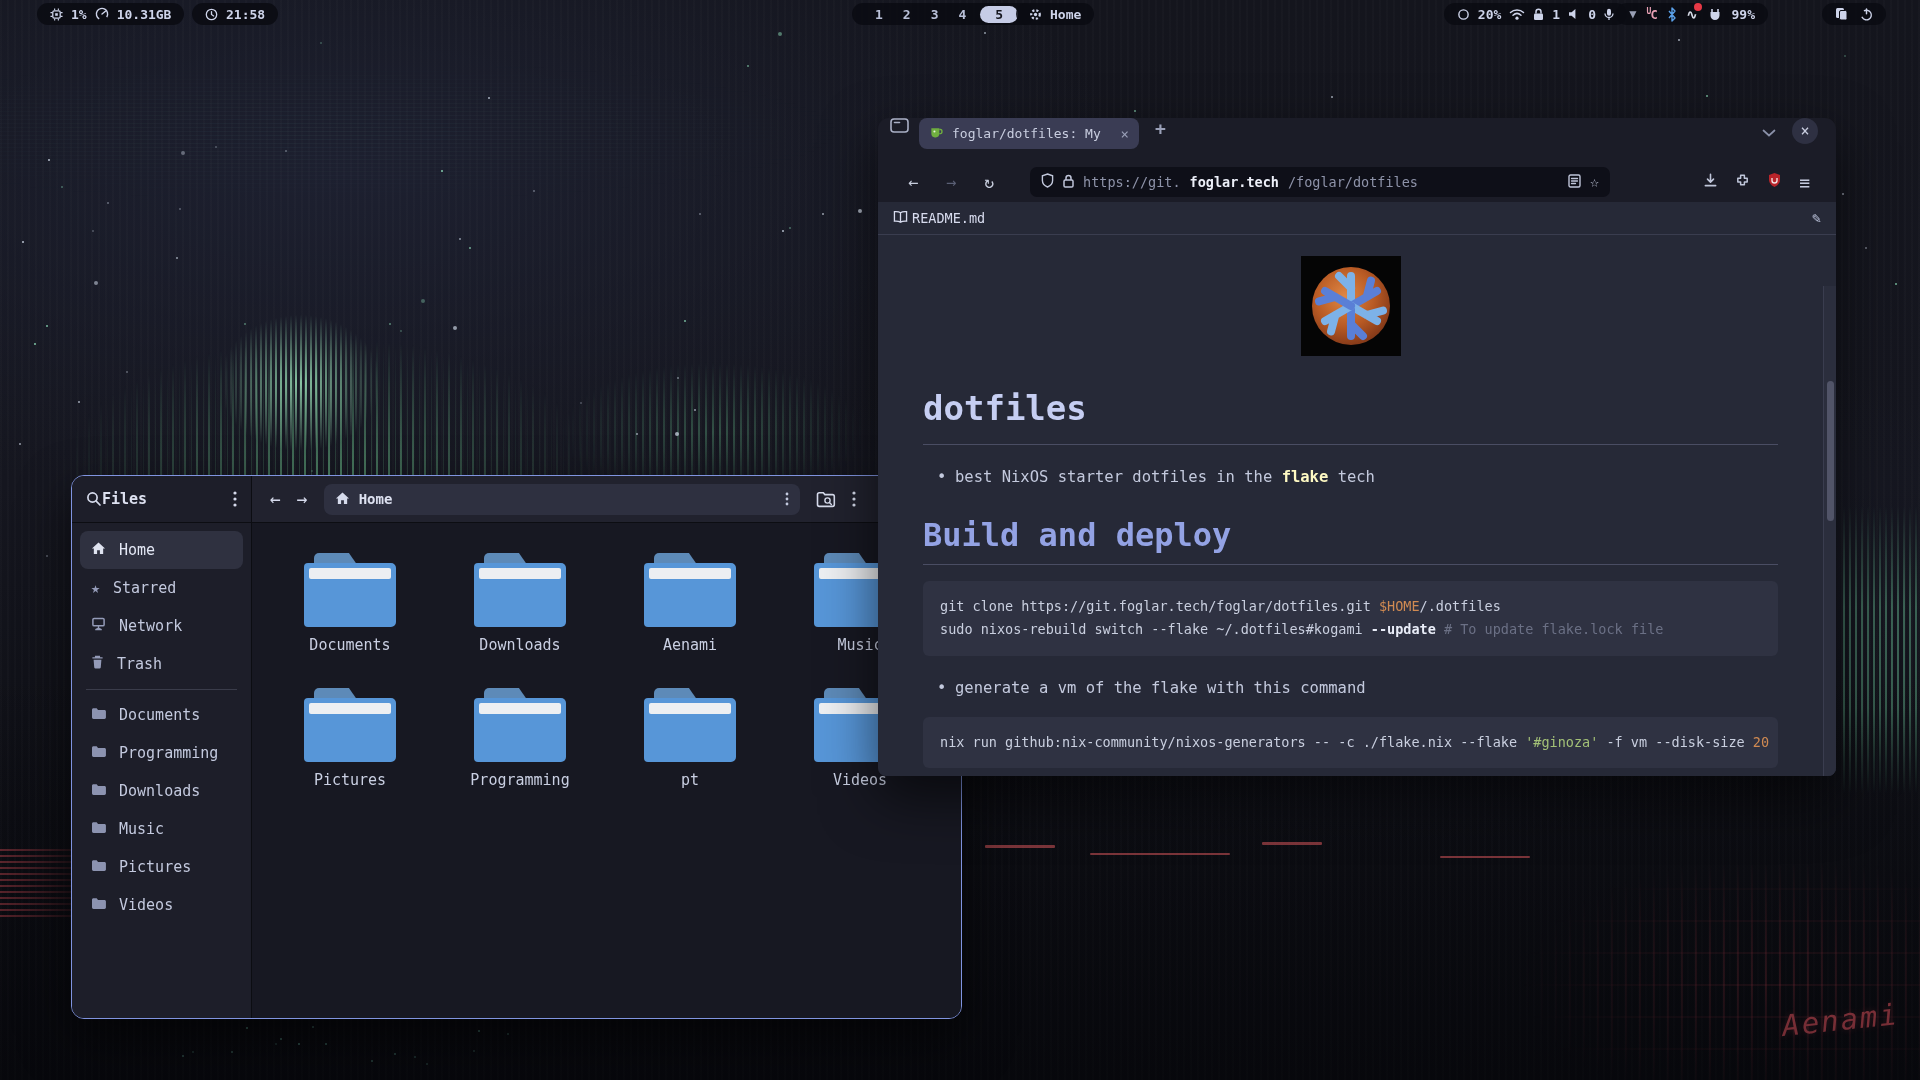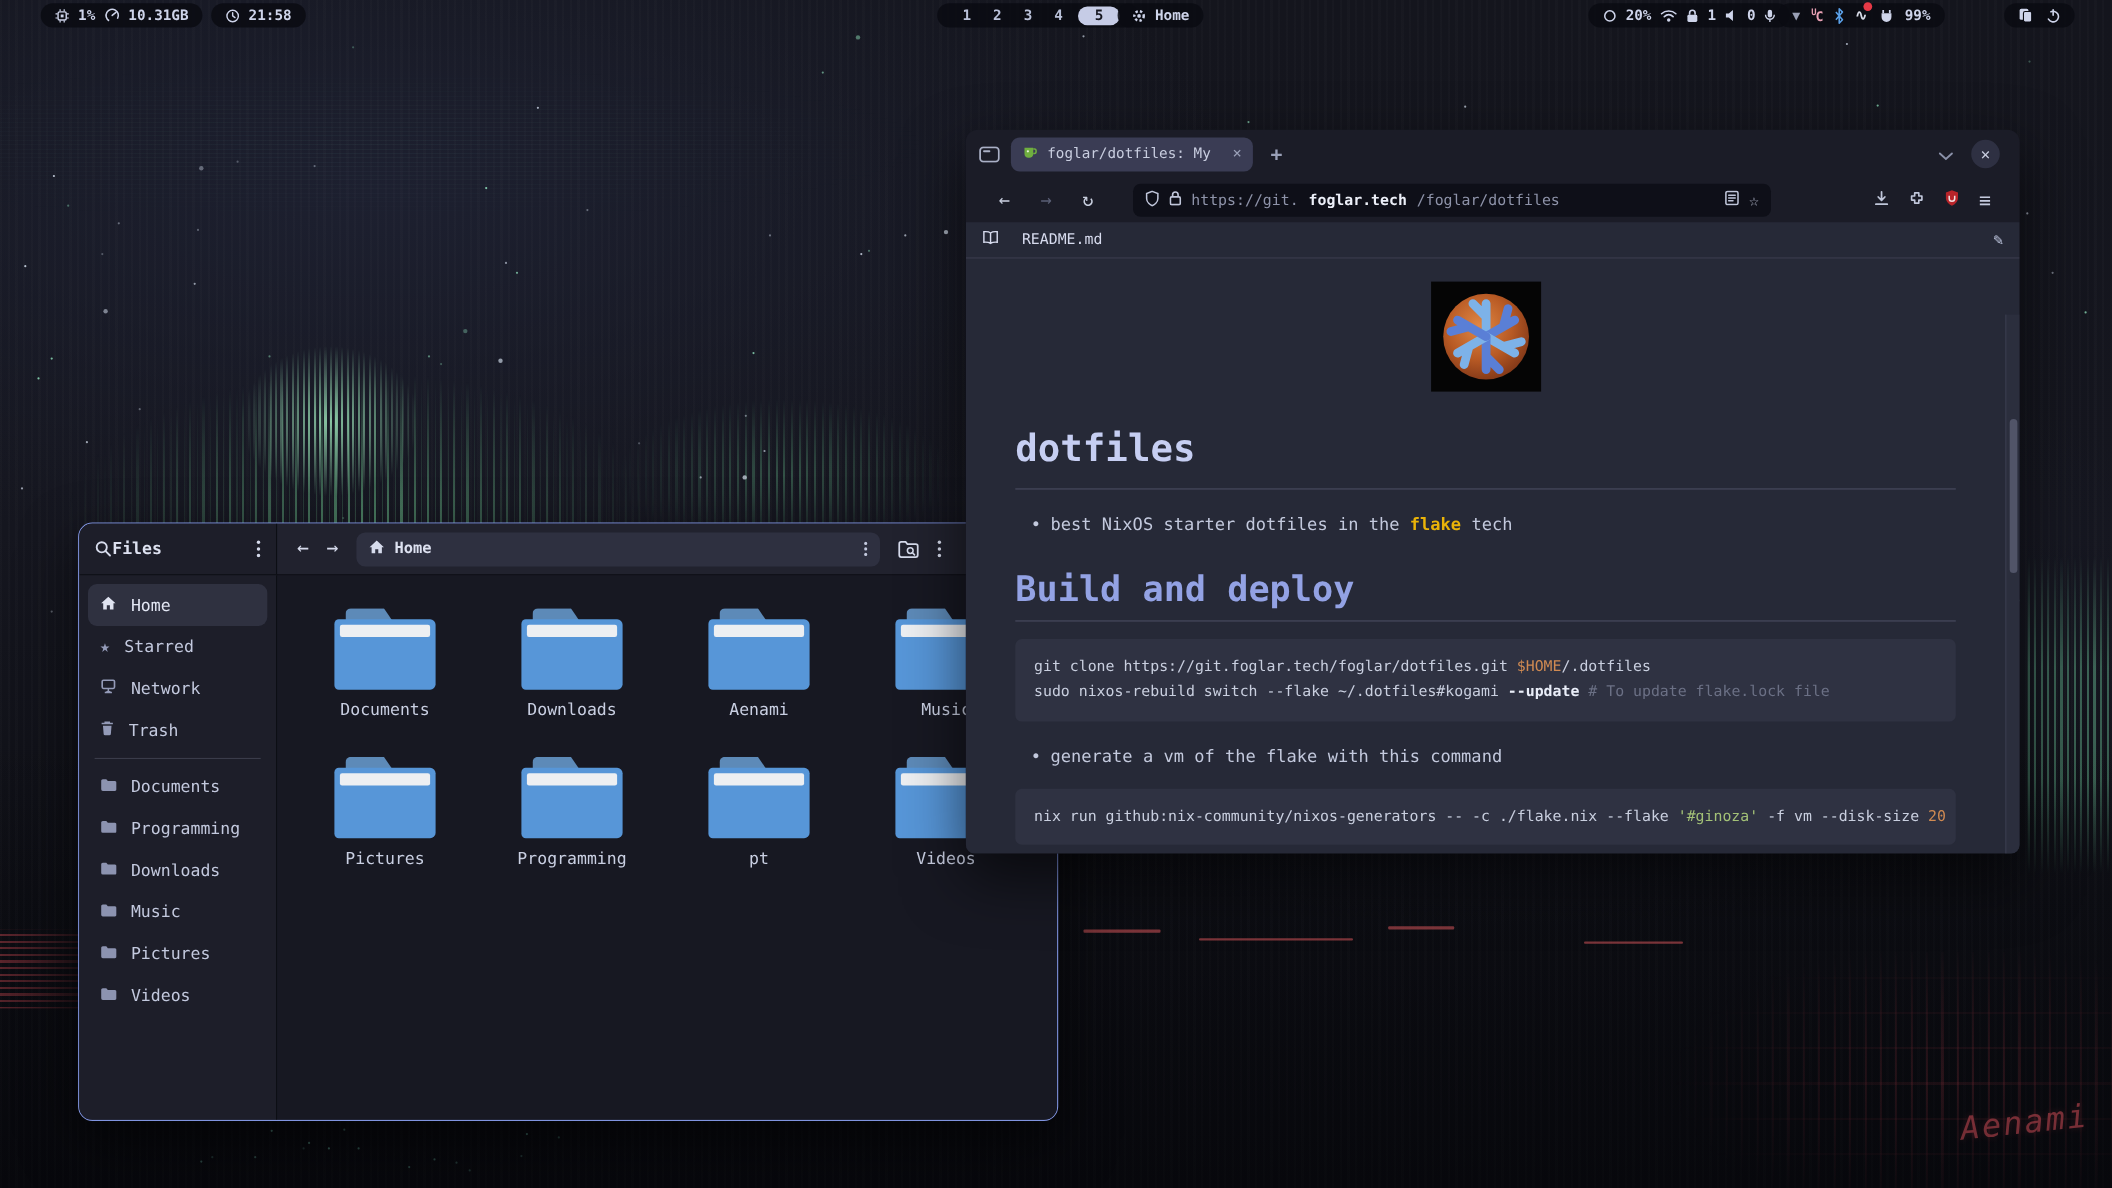--- a/index.html
+++ b/index.html
@@ -54,48 +54,48 @@
   .fitem{position:absolute;width:130px;text-align:center}
   .ficon{width:92px;height:74px;position:relative;margin:0 auto}
   .ficon .tab{position:absolute;left:0;top:0;width:46px;height:16px;background:#5d8ab8;border-radius:5px 3px 0 0;clip-path:polygon(0 0,76% 0,100% 100%,0 100%)}
   .ficon .fbody{position:absolute;left:0;top:10px;width:92px;height:64px;background:#5796d8;border-radius:4px 5px 5px 4px}
   .ficon .strip{position:absolute;left:5px;top:15px;width:82px;height:11px;background:#edeff2;border-radius:2px}
   .flabel{margin-top:9px;font-size:15px;color:#c9cfe2}
   .r1{top:30px}.r2{top:165px}
   .c1{left:33px}.c2{left:203px}.c3{left:373px}.c4{left:543px}
   
   .browser-win{position:absolute;left:878px;top:118px;width:958px;height:658px;z-index:6;background:#1b1c27;border-radius:11px 11px 8px 8px;box-shadow:0 22px 55px rgba(0,0,0,.6);overflow:hidden}
-  .bw-tabbar{height:44px;display:flex;align-items:center;padding:0 12px;gap:0}
+  .bw-tabbar{height:44px;display:flex;align-items:flex-start;padding:0 12px;gap:0}
   .tab{width:220px;height:31px;background:#3a3c54;border-radius:8px;display:flex;align-items:center;gap:8px;padding:0 10px;margin-left:10px;color:#c9cee0;font-size:13px}
   .tab-label{flex:1;overflow:hidden;white-space:nowrap}
   .tab-close{color:#9aa0b8;font-size:14px}
   .newtab{margin-left:16px;color:#9aa0b8;font-size:18px;font-weight:700}
   .bw-tr{margin-left:auto;display:flex;align-items:center;gap:16px;padding-right:6px}
   .win-close{width:26px;height:26px;border-radius:50%;background:#2e3042;color:#c9cee0;display:flex;align-items:center;justify-content:center;font-size:15px}
   .bw-navbar{height:40px;display:flex;align-items:center;padding:0 18px;gap:4px}
   .nbtn{width:34px;text-align:center;font-size:17px;color:#c8cede}
   .nbtn.dis{color:#5a5f75}
   .urlbar{margin-left:20px;width:580px;height:30px;background:#0e0f18;border-radius:7px;display:flex;align-items:center;gap:9px;padding:0 11px;font-size:13.5px}
   .url-dim{color:#8e93a9}.url-strong{color:#eceff8;font-weight:700}
   .urlbar .spacer{flex:1}
   .bw-right{margin-left:auto;display:flex;align-items:center;gap:17px;padding-right:8px}
   .bw-content{position:absolute;left:0;right:0;top:84px;bottom:0;background:#262937}
-  .readme-bar{height:33px;display:flex;align-items:center;gap:21px;padding:0 15px;border-bottom:1px solid #3a3d4f;font-size:13.5px;color:#d7dbee}
+  .readme-bar{height:33px;display:flex;align-items:center;gap:4px;padding:0 15px;border-bottom:1px solid #3a3d4f;font-size:13.5px;color:#d7dbee}
   .readme-bar .spacer{flex:1}
   .pencil{color:#b9c0d8;font-size:15px}
   .readme-body{position:absolute;left:0;right:13px;top:33px;bottom:0;padding:0 45px;overflow:hidden}
   .logo{width:100px;height:100px;background:#050505;margin:21px auto 0;position:relative}
   .planet{position:absolute;left:11px;top:11px;width:78px;height:78px;border-radius:50%;background:radial-gradient(circle at 42% 38%,#e08845 0%,#b85a24 45%,#8a3d1a 72%,#5f2a12 100%)}
   .snow{position:absolute;left:11px;top:11px}
   .md-h1{margin-top:32px;font-size:34px;font-weight:700;color:#c6cef2;padding-bottom:16px;border-bottom:1px solid #4a4d63}
   .md-h2{margin-top:26px;font-size:32px;font-weight:700;color:var(--heading-blue,#93a2e4);padding-bottom:10px;border-bottom:1px solid #4a4d63}
   .md-ul{list-style:none;margin:20px 0 8px 0;padding-left:12px}
   .md-ul li{font-size:15.5px;color:#c3c9dd;line-height:1.6;padding-left:20px;position:relative}
   .md-ul li::before{content:"•";position:absolute;left:2px;color:#c3c9dd}
-  .md-ul b{color:#eab308}
+  .md-ul b{color:#fef9c3}
   .codeblock{margin-top:16px;background:#2f3242;border-radius:6px;padding:14px 17px;font-size:13.5px;color:#c9cfdf;line-height:1.75;white-space:pre}
   .tok-var{color:var(--code-orange,#d08a52)}
   .tok-flag{color:#e9edf8;font-weight:700}
   .tok-com{color:#6b7085}
   .tok-str{color:var(--code-green,#a3c177)}
   .tok-num{color:var(--code-orange,#d08a52)}
   .bw-scroll{position:absolute;right:0;top:84px;bottom:0;width:13px;background:#2b2e3d;border-left:1px solid #3a3d4f}
   .bw-thumb{position:absolute;left:3px;top:95px;width:7px;height:140px;border-radius:4px;background:#515468}
   .ub-shield{position:relative}
 </style>

